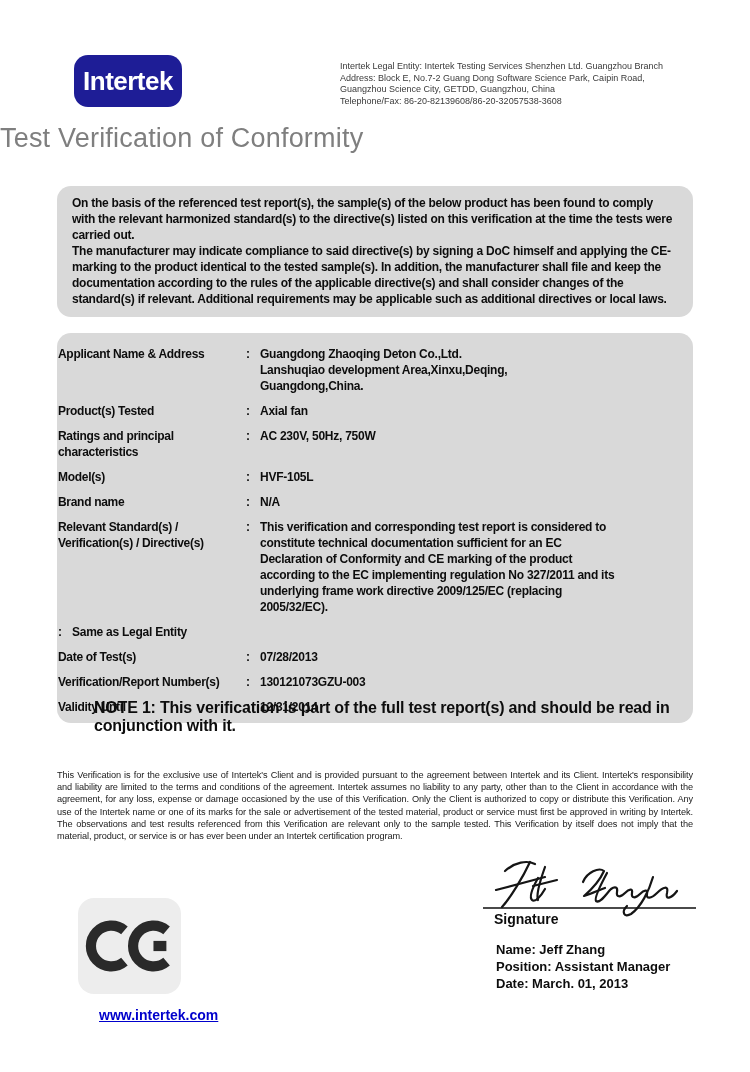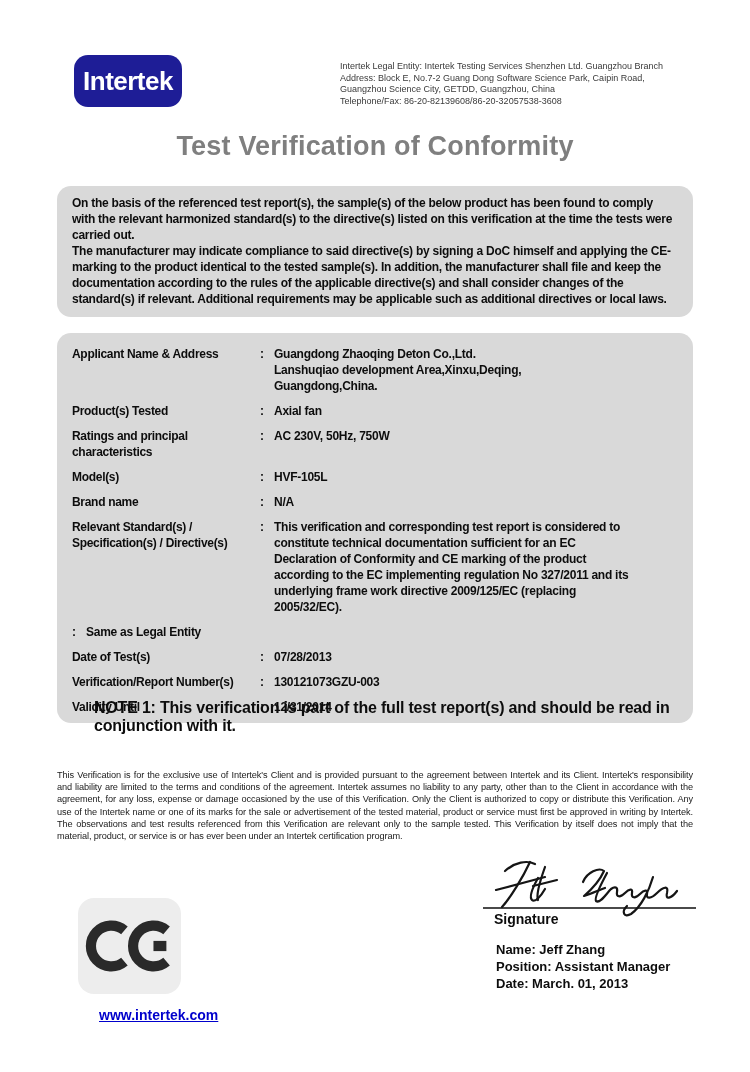--- a/index.html
+++ b/index.html
@@ -6,28 +6,28 @@
   body{font-family:"Liberation Sans",sans-serif;color:#111;}
   .page{position:relative;width:750px;height:1072px;background:#ffffff;overflow:hidden;}
 
   
   .logo{position:absolute;left:60px;top:55px;width:108px;height:52px;background:#1e1d96;
         border-radius:14px;display:flex;align-items:center;justify-content:center;margin-left:14px;}
   .logo span{color:#fff;font-weight:bold;font-size:26px;letter-spacing:-0.5px;}
   .legal{position:absolute;left:340px;top:61px;width:372px;font-size:9px;line-height:11.6px;color:#3a3a3a;}
 
   
-  .doc-title{position:absolute;left:0;top:131px;width:100%;text-align:center;
-             font-size:27px;font-weight:bold;color:#7f7f7f;letter-spacing:0.2px;}
+  .doc-title{position:absolute;left:0;top:123px;width:100%;
+             font-size:27px;font-weight:normal;color:#7f7f7f;letter-spacing:0.2px;}
 
   
   .gray-box{position:absolute;left:57px;width:636px;background:#d9d9d9;border-radius:14px;box-sizing:border-box;}
   .intro-box{top:186px;min-height:131px;padding:9px 15px 10px 15px;}
   .intro-box p{margin:0;font-weight:bold;font-size:12px;line-height:16px;letter-spacing:-0.25px;color:#0d0d0d;}
-  .details-box{top:333px;height:390px;padding:13px 15px;}
+  .details-box{top:333px;height:390px;padding:13px 1px;}
 
   .detail-row{display:flex;margin-bottom:9px;font-weight:bold;font-size:12px;line-height:16px;color:#0d0d0d;}
   .detail-label{width:188px;flex:0 0 188px;white-space:pre-line;letter-spacing:-0.3px;}
   .detail-colon{width:14px;flex:0 0 14px;}
   .detail-value{max-width:360px;white-space:pre-line;letter-spacing:-0.25px;}
 
   
   .note-line{position:absolute;left:74px;top:699px;font-weight:bold;font-size:16px;letter-spacing:-0.2px;color:#0d0d0d;padding-left:20px;}
   .disclaimer{position:absolute;left:57px;top:769px;width:636px;font-size:9.2px;line-height:12.2px;
               text-align:justify;color:#1a1a1a;letter-spacing:-0.1px;}
@@ -90,21 +90,21 @@
       <div class="detail-colon">:</div>
       <div class="detail-value">HVF-105L</div>
     </div>
     <div class="detail-row">
       <div class="detail-label">Brand name</div>
       <div class="detail-colon">:</div>
       <div class="detail-value">N/A</div>
     </div>
     <div class="detail-row">
       <div class="detail-label">Relevant Standard(s) /
-Specification(s) / Directive(s)</div>
+Verification(s) / Directive(s)</div>
       <div class="detail-colon">:</div>
       <div class="detail-value">This verification and corresponding test report is considered to constitute technical documentation sufficient for an EC Declaration of Conformity and CE marking of the product according to the EC implementing regulation No 327/2011 and its underlying frame work directive 2009/125/EC (replacing 2005/32/EC).</div>
     </div>
     <div class="detail-row">
       <div class="detail-colon">:</div>
       <div class="detail-value">Same as Legal Entity</div>
     </div>
     <div class="detail-row">
       <div class="detail-label">Date of Test(s)</div>
       <div class="detail-colon">:</div>

